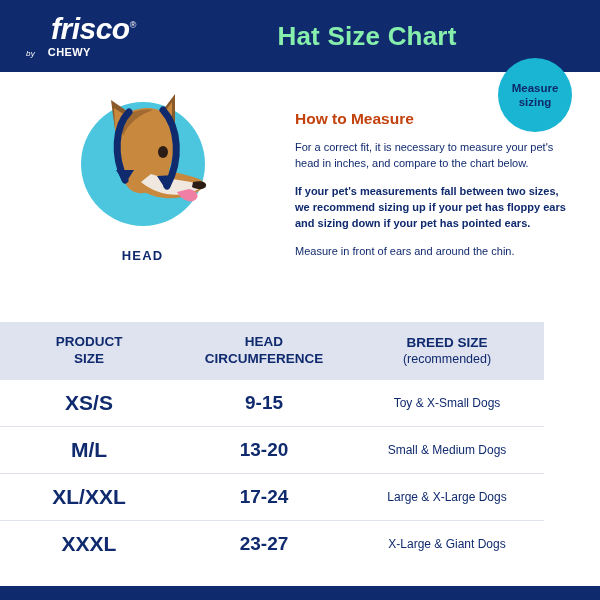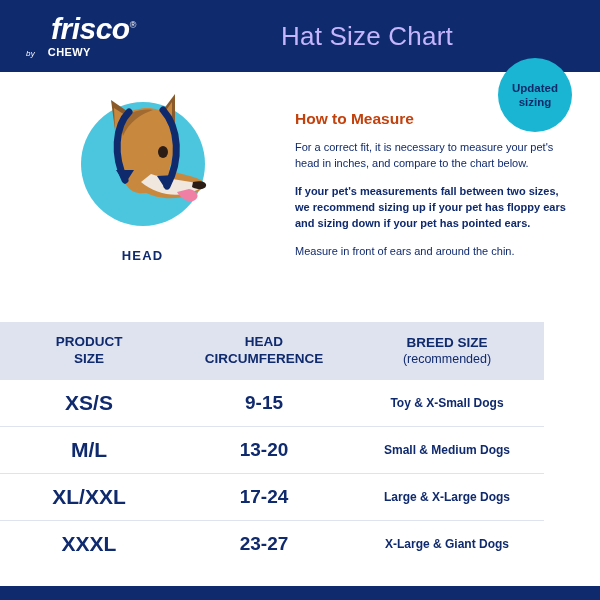--- a/index.html
+++ b/index.html
@@ -69,23 +69,23 @@
     font-size: 8px;
   }
   .logo-sub .chewy {
     font-weight: bold;
     font-size: 11px;
     letter-spacing: 0.4px;
   }
   .header-title {
     flex: 1;
     text-align: center;
-    color: #c4b5fd;
+    color: #86efac;
     font-size: 26px;
-    font-weight: normal;
+    font-weight: bold;
     letter-spacing: 0.2px;
     padding-right: 46px;
   }
 
   
   .badge {
     position: absolute;
     right: 28px;
     top: 58px;
     width: 74px;
@@ -179,21 +179,21 @@
   .trow {
     display: flex;
     align-items: center;
   }
   .thead {
     background: #dfe3f0;
     height: 58px;
   }
   .c1 { width: 178px; text-align: center; }
   .c2 { width: 172px; text-align: center; }
-  .c3 { flex: 1; text-align: center; font-weight: bold; }
+  .c3 { flex: 1; text-align: center; }
 
   .thead .c1, .thead .c2, .thead .c3 {
     color: #102a6e;
     font-weight: bold;
     font-size: 13.5px;
     line-height: 1.25;
   }
   .thead .sub {
     font-weight: normal;
     font-size: 11.5px;
@@ -241,21 +241,21 @@
       <div class="logo-main"><span>frisco</span><span class="logo-reg">®</span></div>
       <div class="logo-sub">
         <span class="by">by</span>
         <span class="chewy">CHEWY</span>
       </div>
     </div>
     <div class="header-title">Hat Size Chart</div>
   </div>
 
   <div class="badge">
-    <span>Updated</span>
+    <span>Measure</span>
     <span>sizing</span>
   </div>
 
   <div class="middle">
 
     <div class="illus">
       <div class="circle">
         <svg class="dog-svg" width="148" height="160" viewBox="0 0 148 160">
 
           <path d="M44 52 L40 22 L66 40 Z" fill="#8a5a2b"></path>

